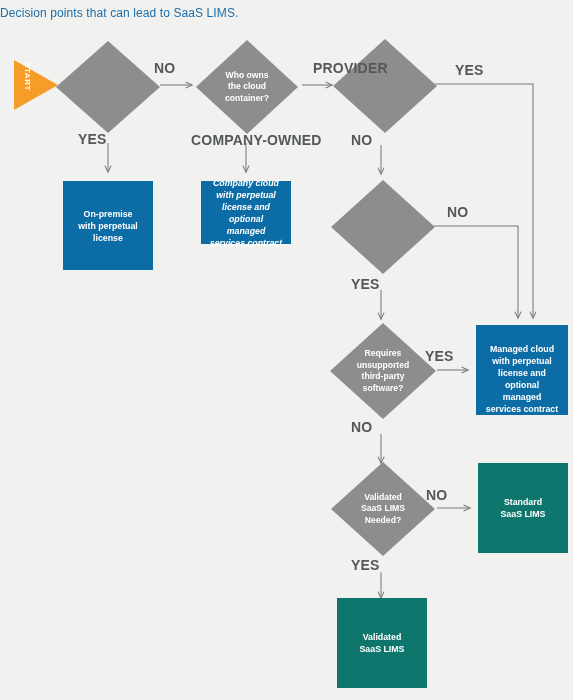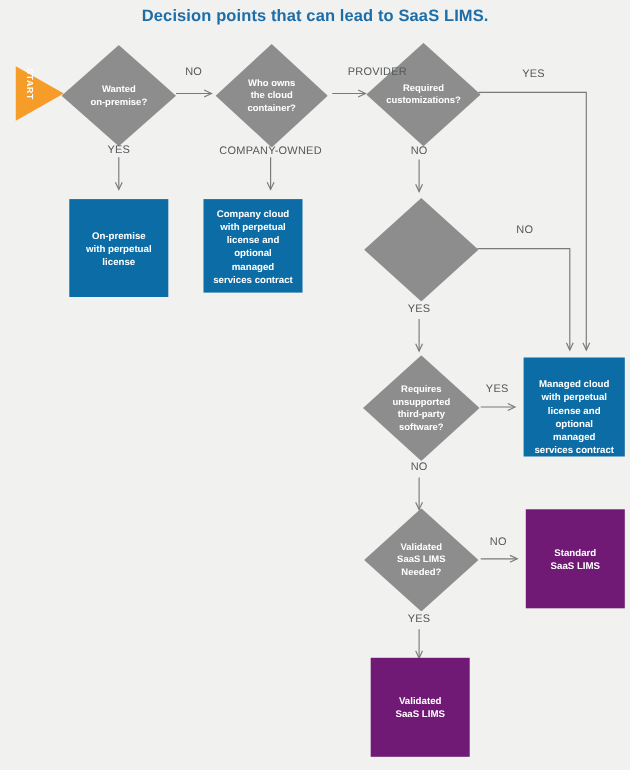--- a/index.html
+++ b/index.html
@@ -26,24 +26,23 @@
     width: 573px;
     height: 700px;
     pointer-events: none;
   }
 
   .title {
     position: absolute;
     left: 0;
     top: 6px;
     width: 573px;
-    text-align: center;
     color: #1c6da8;
-    font-size: 15px;
-    font-weight: 700;
+    font-size: 12px;
+    font-weight: 400;
     letter-spacing: .1px;
   }
 
   
   .diamond {
     position: absolute;
     display: flex;
     align-items: center;
     justify-content: center;
   }
@@ -76,21 +75,21 @@
   }
   .box .txt {
     color: #ffffff;
     font-size: 8.8px;
     font-weight: bold;
     line-height: 12px;
     white-space: pre-line;
     padding: 0 5px;
   }
   .box.blue   { background: #0c6ca5; }
-  .box.orange { background: #701a75; }
+  .box.orange { background: #0f766e; }
 
   
   .start {
     position: absolute;
     width: 44px;
     height: 50px;
   }
   .start .tri {
     position: absolute;
     left: 0; top: 0;
@@ -109,25 +108,24 @@
     font-weight: bold;
     letter-spacing: .6px;
     transform: rotate(90deg);
     transform-origin: center center;
   }
 
   
   .elabel {
     position: absolute;
     color: #54585a;
-    font-size: 10px;
-    font-weight: normal;
+    font-size: 14px;
+    font-weight: bold;
     letter-spacing: .2px;
     white-space: nowrap;
-    text-align: center;
   }
 </style>
 </head>
 <body>
 
 <div id="canvas">
 
   <div class="title">Decision points that can lead to SaaS LIMS.</div>
 
   <svg id="wires" viewBox="0 0 573 700">
@@ -169,35 +167,31 @@
     </g>
   </svg>
 
   <div class="start" style="left:14px; top:60px;">
     <div class="tri"></div>
     <div class="txt">START</div>
   </div>
 
   <div class="diamond" style="left:56px; top:41px; width:104px; height:92px;">
     <div class="shape"></div>
-    <div class="txt">Wanted
-on-premise?</div>
   </div>
 
   <div class="diamond" style="left:196px; top:40px; width:102px; height:94px;">
     <div class="shape"></div>
     <div class="txt">Who owns
 the cloud
 container?</div>
   </div>
 
   <div class="diamond" style="left:333px; top:39px; width:104px; height:94px;">
     <div class="shape"></div>
-    <div class="txt">Required
-customizations?</div>
   </div>
 
   <div class="diamond" style="left:331px; top:180px; width:104px; height:94px;">
     <div class="shape"></div>
   </div>
 
   <div class="diamond" style="left:330px; top:323px; width:106px; height:96px;">
     <div class="shape"></div>
     <div class="txt">Requires
 unsupported
@@ -211,21 +205,21 @@
 SaaS LIMS
 Needed?</div>
   </div>
 
   <div class="box blue" style="left:63px; top:181px; width:90px; height:89px;">
     <div class="txt">On-premise
 with perpetual
 license</div>
   </div>
 
-  <div class="box blue" style="left:185px; top:181px; width:90px; height:85px;">
+  <div class="box blue" style="left:201px; top:181px; width:90px; height:63px;font-style:italic;">
     <div class="txt">Company cloud
 with perpetual
 license and
 optional
 managed
 services contract</div>
   </div>
 
   <div class="box blue" style="left:476px; top:325px; width:92px; height:90px;align-items:flex-end;">
     <div class="txt">Managed cloud

